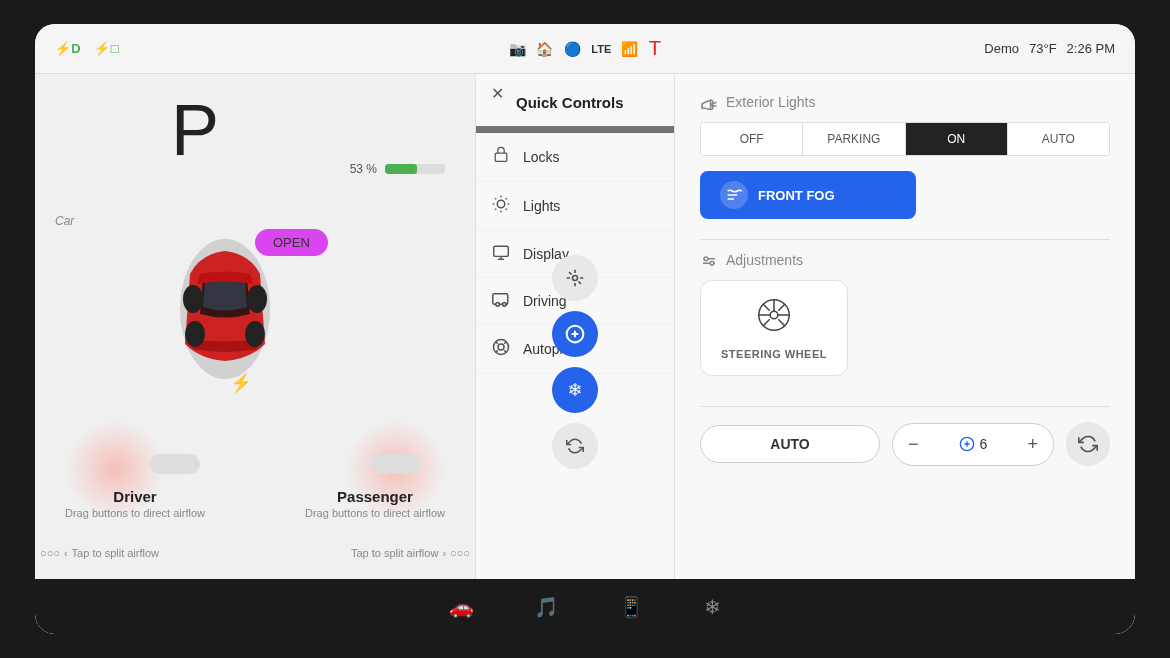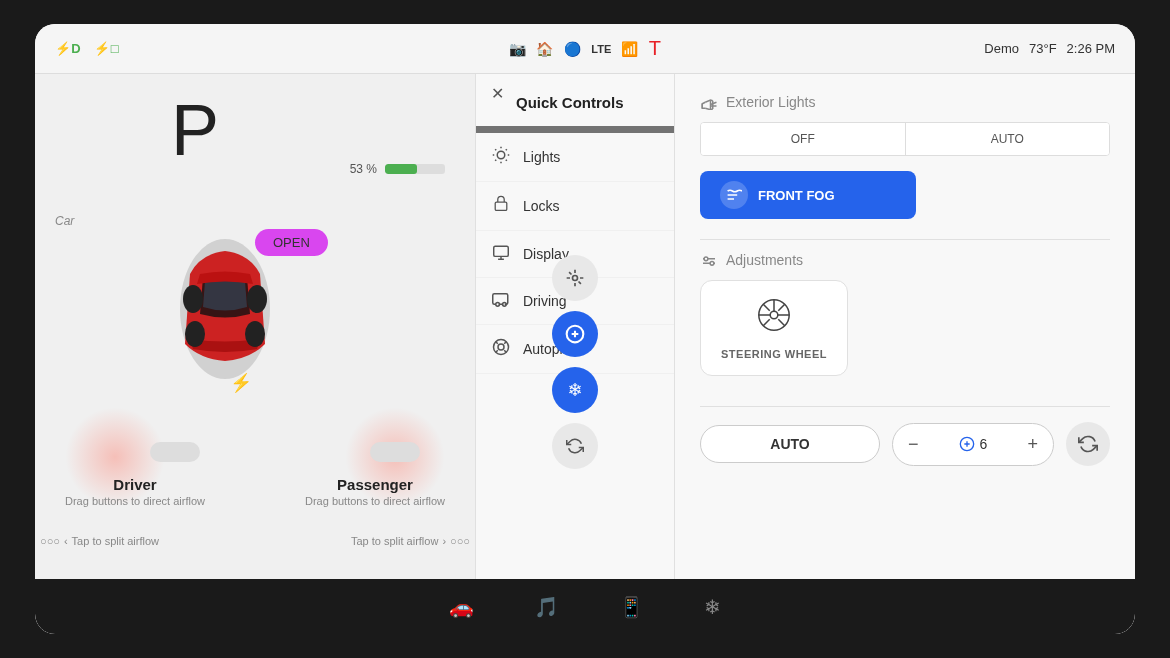--- a/index.html
+++ b/index.html
@@ -440,21 +440,21 @@
 
           <ellipse cx="58" cy="70" rx="10" ry="14" fill="#222"></ellipse>
           <ellipse cx="122" cy="70" rx="10" ry="14" fill="#222"></ellipse>
           <ellipse cx="60" cy="105" rx="10" ry="13" fill="#222"></ellipse>
           <ellipse cx="120" cy="105" rx="10" ry="13" fill="#222"></ellipse>
         </svg>
       </div>
 
       <div class="charge-icon">⚡</div>
 
-      <div style="position:absolute; bottom:12px; left:0; right:0; height:160px; background:linear-gradient(180deg,rgba(240,240,240,0) 0%,rgba(240,240,240,1) 40%); overflow:hidden;text-decoration:underline;">
+      <div style="position:absolute; bottom:0; left:0; right:0; height:160px; background:linear-gradient(180deg,rgba(240,240,240,0) 0%,rgba(240,240,240,1) 40%); overflow:hidden;text-decoration:underline;">
 
         <div class="red-glow" style="bottom:60px; left:30px;"></div>
         <div class="red-glow" style="bottom:60px; right:30px;"></div>
 
         <div style="position:absolute; bottom:105px; left:115px; background:#ddd; border-radius:15px; width:50px; height:20px;"></div>
         <div style="position:absolute; bottom:105px; right:55px; background:#ddd; border-radius:15px; width:50px; height:20px;"></div>
 
         <div style="position:absolute; bottom:60px; left:20px; text-align:center; width:160px;">
           <div style="font-size:15px; font-weight:600; color:#222;">Driver</div>
           <div style="font-size:11px; color:#888; margin-top:2px;">Drag buttons to direct airflow</div>
@@ -476,44 +476,44 @@
           <span>○○○</span>
         </div>
       </div>
     </div>
 
     <div class="quick-controls-panel">
       <button class="panel-close">✕</button>
       <div class="quick-controls-title">Quick Controls</div>
 
       <div>
+        <div class="menu-item">
+          <span class="menu-icon">
+            <svg width="16" height="18" viewBox="0 0 24 28" fill="none" stroke="#555" stroke-width="2">
+              <rect x="3" y="11" width="18" height="13" rx="2" ry="2"></rect>
+                <path d="M7 11V7a5 5 0 0 1 10 0v4"></path>
+            </svg>
+          </span>
+          <span>Locks</span>
+        </div>
         <div class="menu-item">
           <span class="menu-icon">
             <svg width="18" height="18" viewBox="0 0 24 24" fill="none" stroke="#555" stroke-width="2">
               <circle cx="12" cy="12" r="5"></circle>
                 <line x1="12" y1="1" x2="12" y2="3"></line>
                 <line x1="12" y1="21" x2="12" y2="23"></line>
                 <line x1="4.22" y1="4.22" x2="5.64" y2="5.64"></line>
                 <line x1="18.36" y1="18.36" x2="19.78" y2="19.78"></line>
                 <line x1="1" y1="12" x2="3" y2="12"></line>
                 <line x1="21" y1="12" x2="23" y2="12"></line>
                 <line x1="4.22" y1="19.78" x2="5.64" y2="18.36"></line>
                 <line x1="18.36" y1="5.64" x2="19.78" y2="4.22"></line>
             </svg>
           </span>
           <span>Lights</span>
-        </div>
-        <div class="menu-item">
-          <span class="menu-icon">
-            <svg width="16" height="18" viewBox="0 0 24 28" fill="none" stroke="#555" stroke-width="2">
-              <rect x="3" y="11" width="18" height="13" rx="2" ry="2"></rect>
-                <path d="M7 11V7a5 5 0 0 1 10 0v4"></path>
-            </svg>
-          </span>
-          <span>Locks</span>
         </div>
         <div class="menu-item">
           <span class="menu-icon">
             <svg width="18" height="16" viewBox="0 0 24 22" fill="none" stroke="#555" stroke-width="2">
               <rect x="2" y="3" width="20" height="14" rx="2" ry="2"></rect>
                 <line x1="8" y1="21" x2="16" y2="21"></line>
                 <line x1="12" y1="17" x2="12" y2="21"></line>
             </svg>
           </span>
           <span>Display</span>
@@ -581,20 +581,22 @@
           <line x1="14" y1="5" x2="14" y2="18"></line>
             <line x1="17" y1="6" x2="17" y2="17"></line>
           <line x1="14" y1="11" x2="22" y2="8"></line>
             <line x1="14" y1="13" x2="22" y2="13"></line>
         </svg>
         <span class="section-title">Exterior Lights</span>
       </div>
 
       <div class="lights-toggle-group">
         <button class="toggle-btn">OFF</button>
+        <button class="toggle-btn">PARKING</button>
+        <button class="toggle-btn active">ON</button>
         <button class="toggle-btn">AUTO</button>
       </div>
 
       <button class="front-fog-btn">
         <div class="fog-icon-circle">
           <svg width="16" height="12" viewBox="0 0 20 14" fill="none" stroke="white" stroke-width="2">
             <path d="M2 2 Q5 0 8 2 Q11 4 14 2 Q17 0 20 2"></path>
             <line x1="2" y1="7" x2="14" y2="7"></line>
             <line x1="2" y1="12" x2="10" y2="12"></line>
           </svg>

